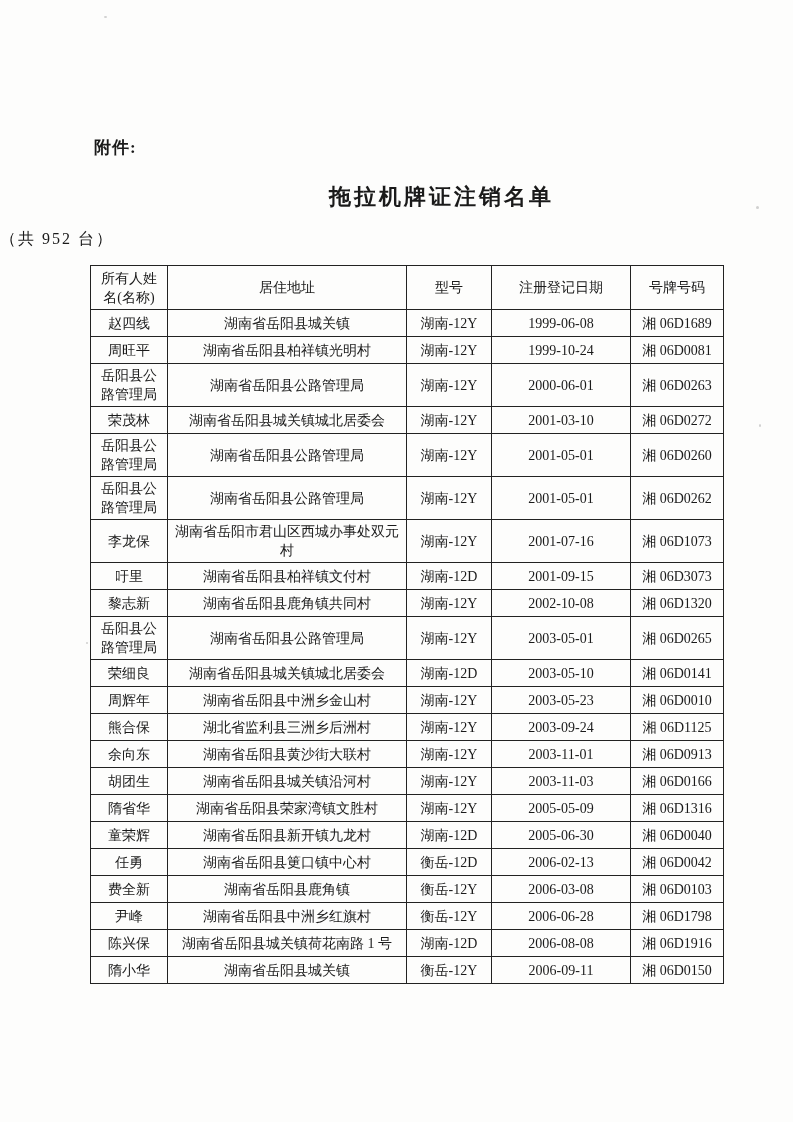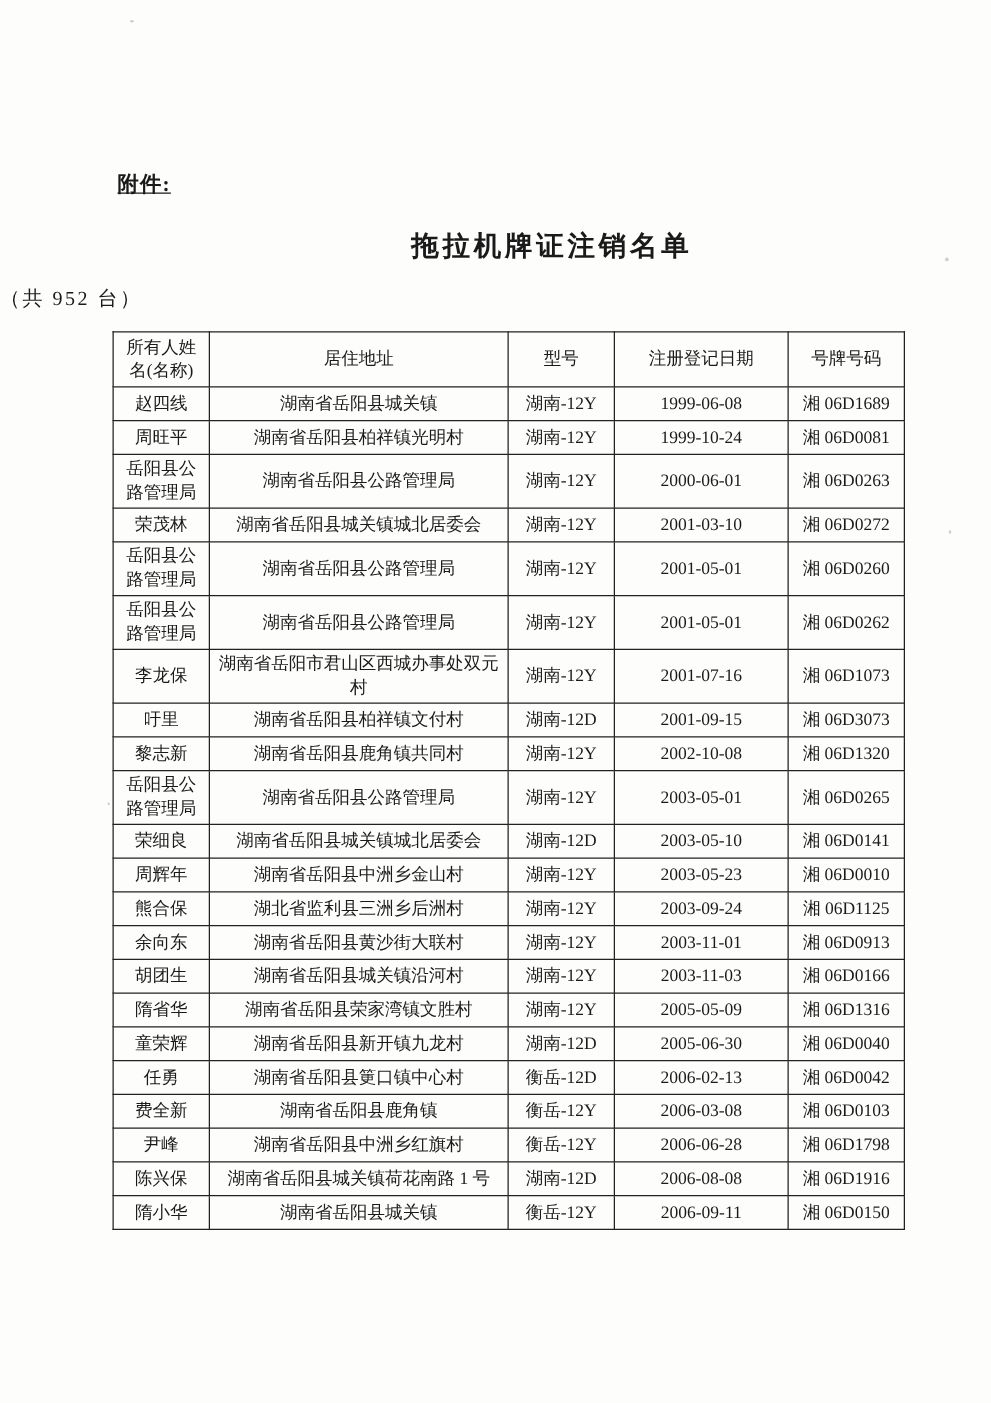--- a/index.html
+++ b/index.html
@@ -21,21 +21,20 @@
     background: var(--paper);
     overflow: hidden;
   }
   .attachment-label {
     position: absolute;
     left: 94px;
     top: 136px;
     font-size: 17px;
     font-weight: bold;
     letter-spacing: 1px;
-    text-decoration: underline;
   }
   .doc-title {
     position: absolute;
     left: 0;
     top: 182px;
     width: 100%;
     text-align: center;
     font-size: 22px;
     font-weight: bold;
     letter-spacing: 3px;

